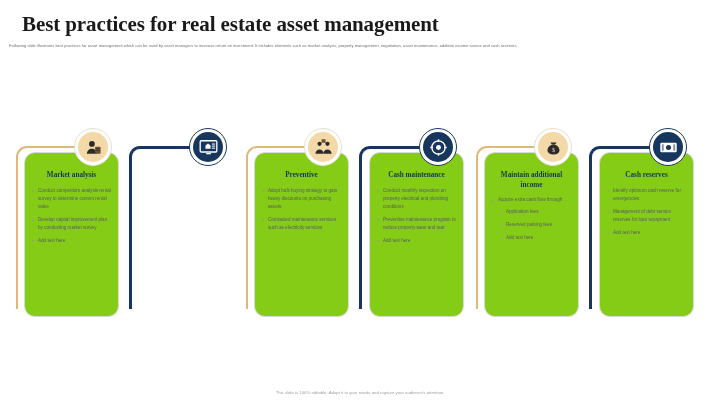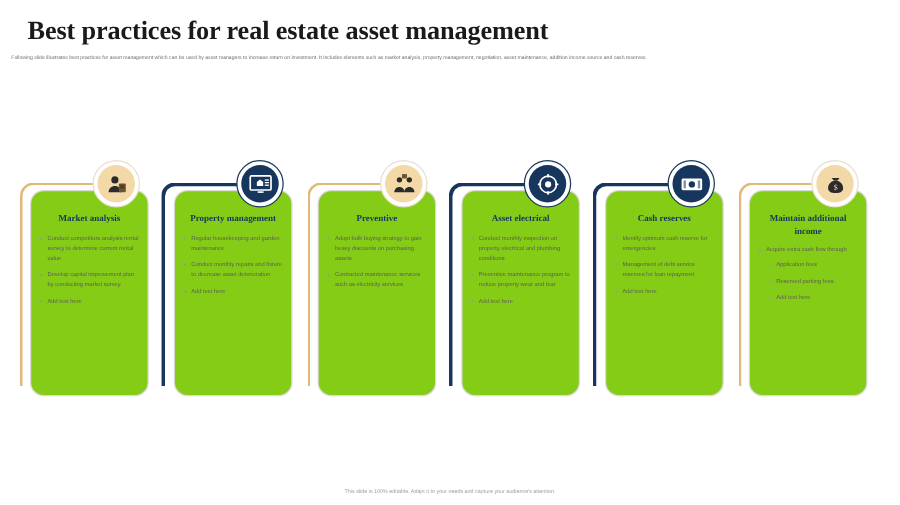--- a/index.html
+++ b/index.html
@@ -176,28 +176,20 @@
               <path d="M3.6 20c0-3.8 2.9-6.4 6.4-6.4s6.4 2.6 6.4 6.4z" fill="#2b2b2b"></path>
               <rect x="14" y="11" width="7" height="9" rx="1" fill="#6b5334"></rect>
               <rect x="15.4" y="13" width="4.2" height="0.9" fill="#2b2b2b"></rect>
               <rect x="15.4" y="15" width="4.2" height="0.9" fill="#2b2b2b"></rect>
             </svg>
           </div>
         </div>
       </div>
       <div class="card navy" style="--accent: #17365d;">
         <div class="bracket"></div>
-        <div class="panel">
-          <div class="card-title">Property management</div>
-          <ul class="bullets">
-            <li><span>Regular housekeeping and garden maintenance</span></li>
-            <li><span>Conduct monthly repairs and fixture to decrease asset deterioration</span></li>
-            <li><span>Add text here</span></li>
-          </ul>
-        </div>
         <div class="badge">
           <div class="disc">
             <svg width="19" height="19" viewBox="0 0 24 24">
               <rect x="1.5" y="3.5" width="21" height="14.2" rx="1.4" fill="none" stroke="#ffffff" stroke-width="1.7"></rect>
               <path d="M8.2 13.6V9.6L11.4 7l3.2 2.6v4z" fill="#ffffff"></path>
               <rect x="16.2" y="7" width="4.2" height="1.3" fill="#ffffff"></rect>
               <rect x="16.2" y="9.6" width="4.2" height="1.3" fill="#ffffff"></rect>
               <rect x="16.2" y="12.2" width="4.2" height="1.3" fill="#ffffff"></rect>
               <rect x="9" y="19" width="6" height="1.6" fill="#ffffff"></rect>
             </svg>
@@ -221,61 +213,40 @@
               <path d="M1.8 20c0-3.2 2.3-5.4 5.2-5.4s5.2 2.2 5.2 5.4z" fill="#2b2b2b"></path>
               <path d="M11.8 20c0-3.2 2.3-5.4 5.2-5.4s5.2 2.2 5.2 5.4z" fill="#2b2b2b"></path>
               <rect x="9.6" y="1.6" width="5" height="4.4" fill="#6b5334"></rect>
             </svg>
           </div>
         </div>
       </div>
       <div class="card navy" style="--accent: #17365d;">
         <div class="bracket"></div>
         <div class="panel">
-          <div class="card-title">Asset electrical</div>
+          <div class="card-title">Cash maintenance</div>
           <ul class="bullets">
             <li><span>Conduct monthly inspection on property electrical and plumbing conditions</span></li>
             <li><span>Preventive maintenance program to reduce property wear and tear</span></li>
             <li><span>Add text here</span></li>
           </ul>
         </div>
         <div class="badge">
           <div class="disc">
             <svg width="19" height="19" viewBox="0 0 24 24">
               <circle cx="12" cy="12" r="8.4" fill="none" stroke="#ffffff" stroke-width="1.7"></circle>
               <circle cx="12" cy="12" r="3.1" fill="#ffffff"></circle>
               <rect x="11.1" y="1.6" width="1.8" height="3.4" fill="#ffffff"></rect>
               <rect x="11.1" y="19" width="1.8" height="3.4" fill="#ffffff"></rect>
               <rect x="1.6" y="11.1" width="3.4" height="1.8" fill="#ffffff"></rect>
               <rect x="19" y="11.1" width="3.4" height="1.8" fill="#ffffff"></rect>
             </svg>
           </div>
         </div>
       </div>
-      <div class="card navy" style="--accent: #17365d;">
-        <div class="bracket"></div>
-        <div class="panel">
-          <div class="card-title">Cash reserves</div>
-          <ul class="bullets">
-            <li><span>Identify optimum cash reserve for emergencies</span></li>
-            <li><span>Management of debt service reserves for loan repayment</span></li>
-            <li><span>Add text here</span></li>
-          </ul>
-        </div>
-        <div class="badge">
-          <div class="disc">
-            <svg width="19" height="19" viewBox="0 0 24 24">
-              <rect x="1.6" y="6" width="20.8" height="12" rx="1.5" fill="#ffffff"></rect>
-              <circle cx="12" cy="12" r="3.2" fill="#17365d"></circle>
-              <rect x="3.6" y="8" width="2.4" height="8" fill="#17365d" opacity="0.55"></rect>
-              <rect x="18" y="8" width="2.4" height="8" fill="#17365d" opacity="0.55"></rect>
-            </svg>
-          </div>
-        </div>
-      </div>
       <div class="card gold" style="--accent: #e0b878;">
         <div class="bracket"></div>
         <div class="panel">
           <div class="card-title">Maintain additional income</div>
           <ul class="bullets">
             <li><span>Acquire extra cash flow through</span><ul class="subbullets">
                 <li><span>Application fees</span></li>
                 <li><span>Reserved parking fees</span></li>
                 <li><span>Add text here</span></li>
               </ul></li>
@@ -284,16 +255,37 @@
         <div class="badge">
           <div class="disc">
             <svg width="19" height="19" viewBox="0 0 24 24">
               <path d="M8 5.6h8l-2.1 2.6h-3.8z" fill="#2b2b2b"></path>
               <path d="M12 8.2c4.6 0 7.6 4 7.6 7.6 0 3-2.6 5-7.6 5s-7.6-2-7.6-5c0-3.6 3-7.6 7.6-7.6z" fill="#2b2b2b"></path>
               <text x="12" y="17.6" font-size="8" text-anchor="middle" fill="#f4d9a8" font-family="serif">$</text>
             </svg>
           </div>
         </div>
       </div>
+      <div class="card navy" style="--accent: #17365d;">
+        <div class="bracket"></div>
+        <div class="panel">
+          <div class="card-title">Cash reserves</div>
+          <ul class="bullets">
+            <li><span>Identify optimum cash reserve for emergencies</span></li>
+            <li><span>Management of debt service reserves for loan repayment</span></li>
+            <li><span>Add text here</span></li>
+          </ul>
+        </div>
+        <div class="badge">
+          <div class="disc">
+            <svg width="19" height="19" viewBox="0 0 24 24">
+              <rect x="1.6" y="6" width="20.8" height="12" rx="1.5" fill="#ffffff"></rect>
+              <circle cx="12" cy="12" r="3.2" fill="#17365d"></circle>
+              <rect x="3.6" y="8" width="2.4" height="8" fill="#17365d" opacity="0.55"></rect>
+              <rect x="18" y="8" width="2.4" height="8" fill="#17365d" opacity="0.55"></rect>
+            </svg>
+          </div>
+        </div>
+      </div>
     </div>
 
   <div class="footer">This slide is 100% editable. Adapt it to your needs and capture your audience's attention.</div>
 </div>
 
 </body></html>

